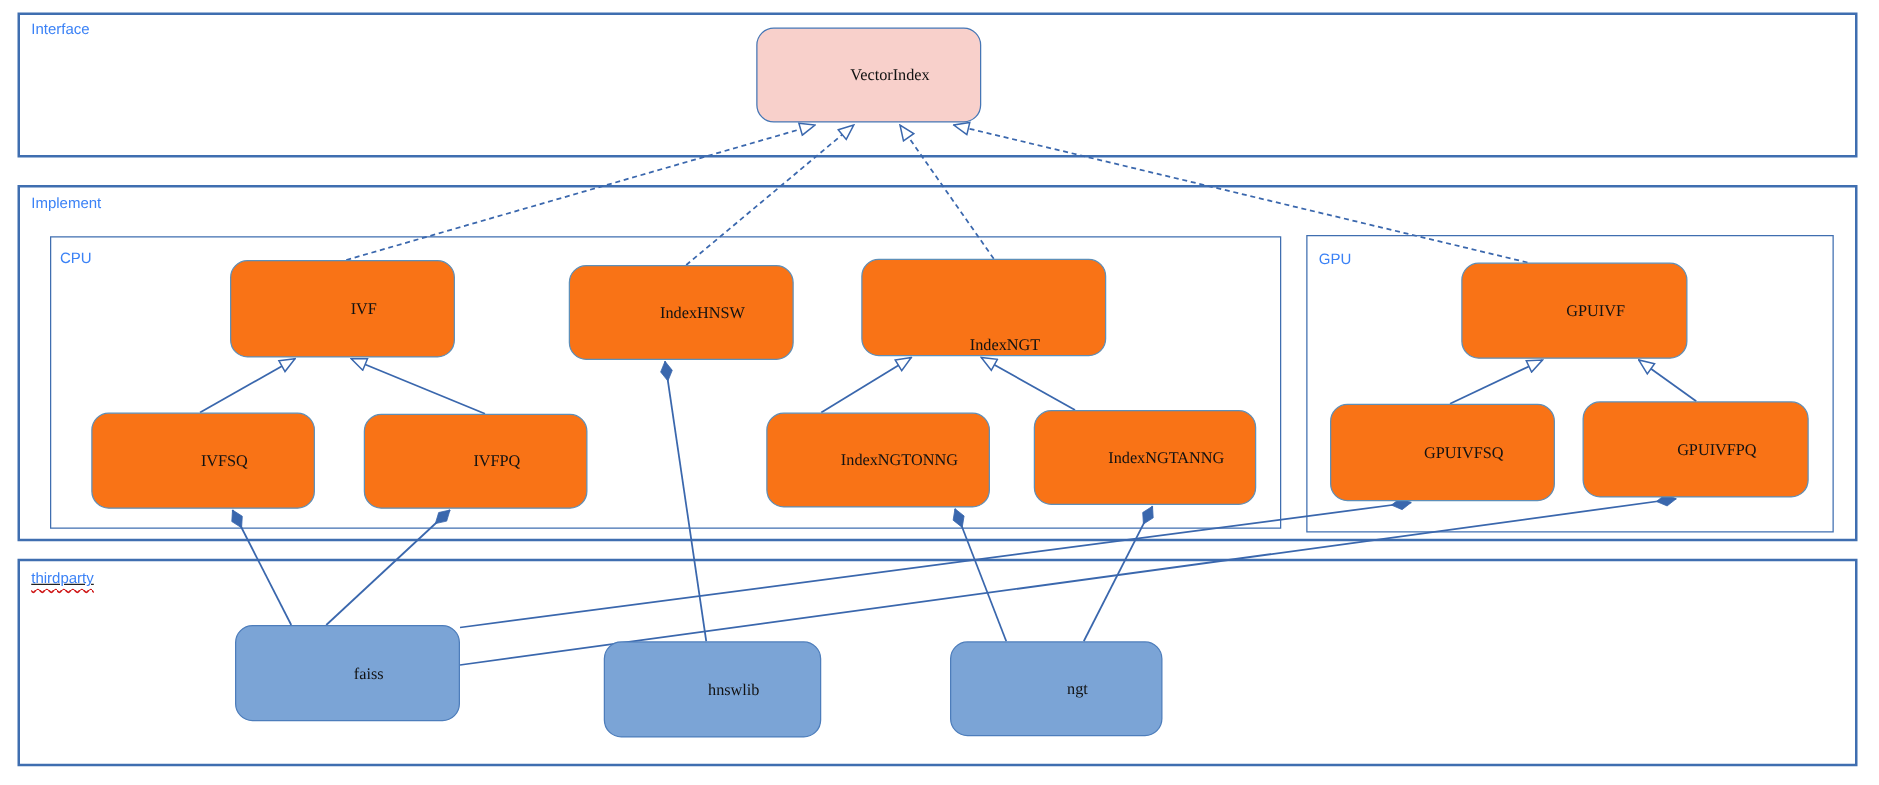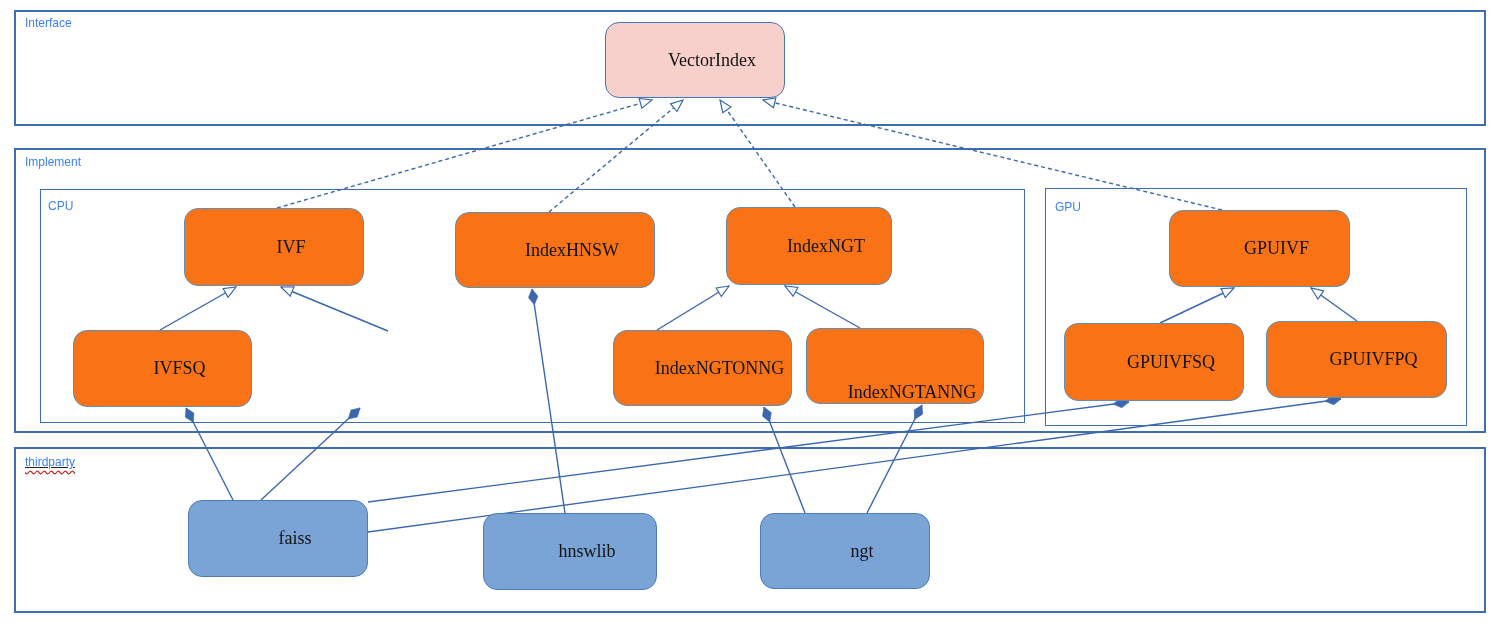--- a/index.html
+++ b/index.html
@@ -28,21 +28,21 @@
     white-space:nowrap;
   }
   .tp-underline{ text-decoration:underline solid #222; }
   .tp-wavy{ text-decoration:underline wavy #cf1717; text-underline-offset:4px; }
   .node{
     position:absolute;
     border-radius:14px;
     box-sizing:border-box;
     display:flex;align-items:center;justify-content:center;
     font-family:"Liberation Serif", serif;
-    font-size:18px;
+    font-size:13px;
     color:#121212;
     text-align:center;
     padding-left:34px;
   }
   .node.green{ background:#f97316; border:1.5px solid #5e8fb8; }
   .node.blue { background:#7ba4d6; border:1.5px solid #4d7dbb; }
   .node.pink { background:#f8d0cb; border:1.5px solid #4576b5; }
 
   
   #sec-interface { left:14px;  top:10px;  width:1472px; height:116px; }
@@ -53,26 +53,26 @@
 
   #lbl-interface { left:25px;  top:16px;  }
   #lbl-implement { left:25px;  top:155px; }
   #lbl-cpu       { left:48px;  top:199px; }
   #lbl-gpu       { left:1055px;top:200px; }
   #lbl-thirdparty{ left:25px;  top:455px; }
 
   
   #node-vectorindex { left:605px; top:22px;  width:180px; height:76px; }
   #node-ivf         { left:184px; top:208px; width:180px; height:78px; }
-  #node-indexhnsw   { left:455px; top:212px; width:200px; height:76px; }
-  #node-indexngt    { left:726px; top:207px; width:166px; height:78px; }
+  #node-indexhnsw   { left:455px; top:212px; width:180px; height:76px; }
+  #node-indexngt    { left:689px; top:207px; width:196px; height:78px;align-items:flex-end; }
   #node-ivfsq       { left:73px;  top:330px; width:179px; height:77px; }
   #node-ivfpq       { left:291px; top:331px; width:179px; height:76px; }
   #node-indexngtonng{ left:613px; top:330px; width:179px; height:76px; }
-  #node-indexngtanng{ left:806px; top:328px; width:178px; height:76px;align-items:flex-end; }
+  #node-indexngtanng{ left:827px; top:328px; width:178px; height:76px; }
   #node-gpuivf      { left:1169px;top:210px; width:181px; height:77px; }
   #node-gpuivfsq    { left:1064px;top:323px; width:180px; height:78px; }
   #node-gpuivfpq    { left:1266px;top:321px; width:181px; height:77px; }
   #node-faiss       { left:188px; top:500px; width:180px; height:77px; }
   #node-hnswlib     { left:483px; top:513px; width:174px; height:77px;align-items:center; }
   #node-ngt         { left:760px; top:513px; width:170px; height:76px; }
 
   #edges{
     position:absolute; left:0; top:0;
     pointer-events:none;
@@ -135,20 +135,23 @@
     </div>
   <div class="node green" id="node-indexhnsw">
       <span>IndexHNSW</span>
     </div>
   <div class="node green" id="node-indexngt">
       <span>IndexNGT</span>
     </div>
   <div class="node green" id="node-ivfsq">
       <span>IVFSQ</span>
     </div>
+  <div class="node green" id="node-ivfpq">
+      <span>IVFPQ</span>
+    </div>
   <div class="node green" id="node-indexngtonng">
       <span>IndexNGTONNG</span>
     </div>
   <div class="node green" id="node-indexngtanng">
       <span>IndexNGTANNG</span>
     </div>
   <div class="node green" id="node-gpuivf">
       <span>GPUIVF</span>
     </div>
   <div class="node green" id="node-gpuivfsq">

